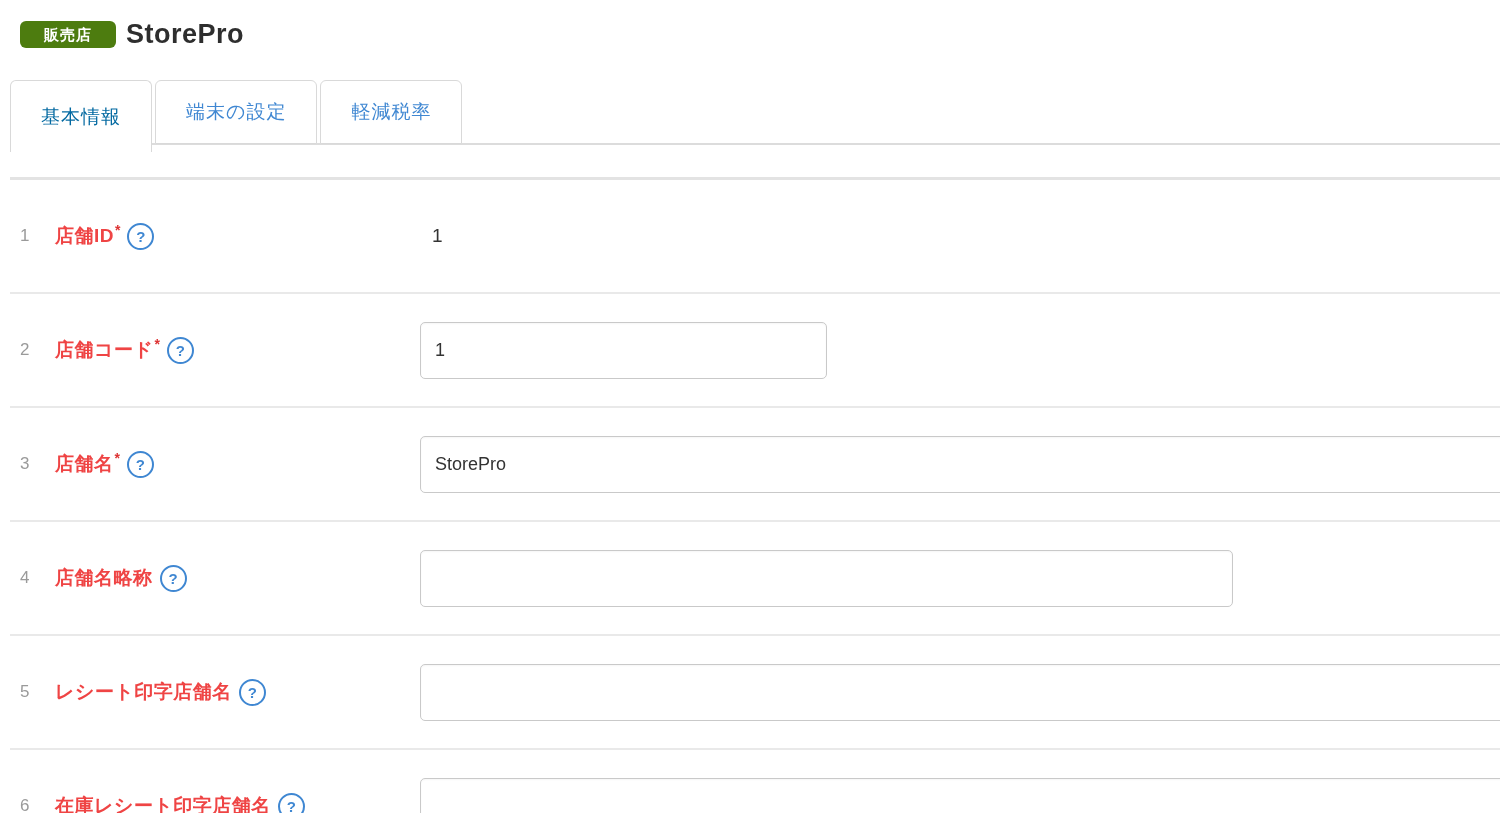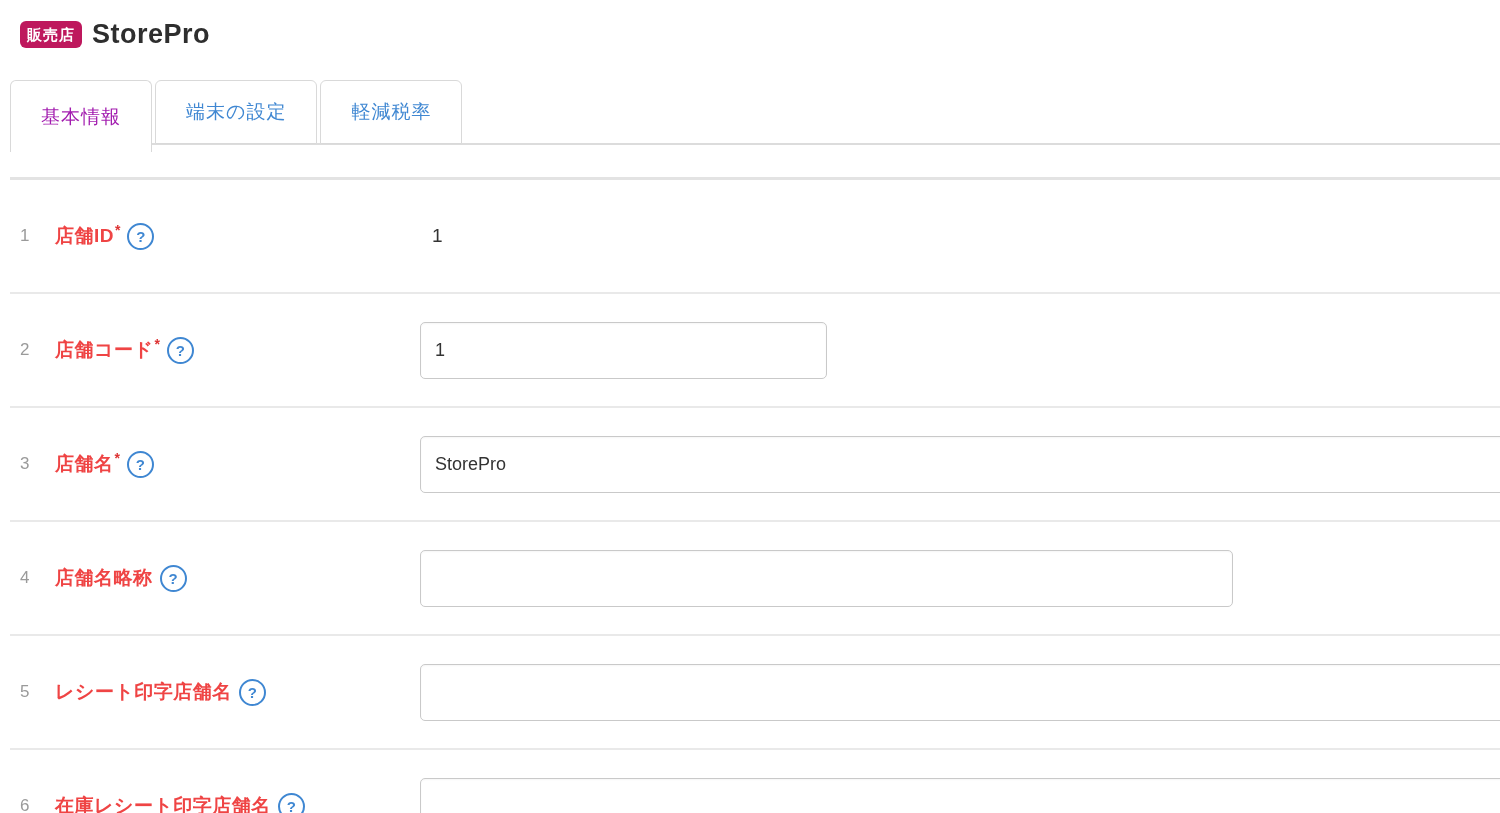--- a/index.html
+++ b/index.html
@@ -6,41 +6,41 @@
   html, body {
     width:1500px; height:813px; overflow:hidden;
     background:#ffffff;
     font-family:"Liberation Sans","DejaVu Sans",sans-serif;
     color:#333;
   }
 
   
   .header { display:flex; align-items:center; gap:10px; padding:16px 0 0 20px; height:52px; }
   .badge {
-    background:#be185d; color:#fff; font-weight:bold; font-size:15px;
-    padding:6px 7px; border-radius:6px; line-height:1; letter-spacing:1px;
+    background:#4d7c0f; color:#fff; font-weight:bold; font-size:15px;
+    padding:6px 24px; border-radius:6px; line-height:1; letter-spacing:1px;
   }
   .page-title { font-size:27px; font-weight:bold; color:#2e2e2e; letter-spacing:0.5px; }
 
   
   .tab-bar { position:relative; margin-top:28px; height:72px; padding-left:10px; display:flex; align-items:flex-start; }
   .tab-bar::after {
     content:""; position:absolute; left:10px; right:0; top:63px; height:2px;
     background:#dcdcdc; z-index:0;
   }
   .tab {
     position:relative; z-index:1; background:#fff;
     border:1px solid #d9d9d9; border-radius:6px 6px 0 0;
     height:64px; display:flex; align-items:center; justify-content:center;
     padding:0 30px; margin-right:3px;
     font-size:19px; letter-spacing:1px; color:#3f87d2; cursor:pointer;
     white-space:nowrap;
   }
   .tab.active {
-    z-index:2; height:72px; color:#a21caf; border-bottom:none;
+    z-index:2; height:72px; color:#0369a1; border-bottom:none;
   }
 
   
   .form-rows { margin:25px 0 0 10px; border-top:3px solid #e3e3e3; }
   .form-row { display:flex; align-items:center; height:114px; border-bottom:2px solid #e9e9e9; }
   .row-num { width:45px; padding-left:10px; color:#9a9a9a; font-size:17px; flex:none; }
   .label-group { display:flex; align-items:center; width:365px; flex:none; }
   .field-label { font-size:19px; font-weight:bold; color:#ef4444; letter-spacing:0.5px; }
   .required-mark { color:#dd3333; font-size:14px; font-weight:bold; position:relative; top:-6px; margin-left:1px; }
   .help-icon {

